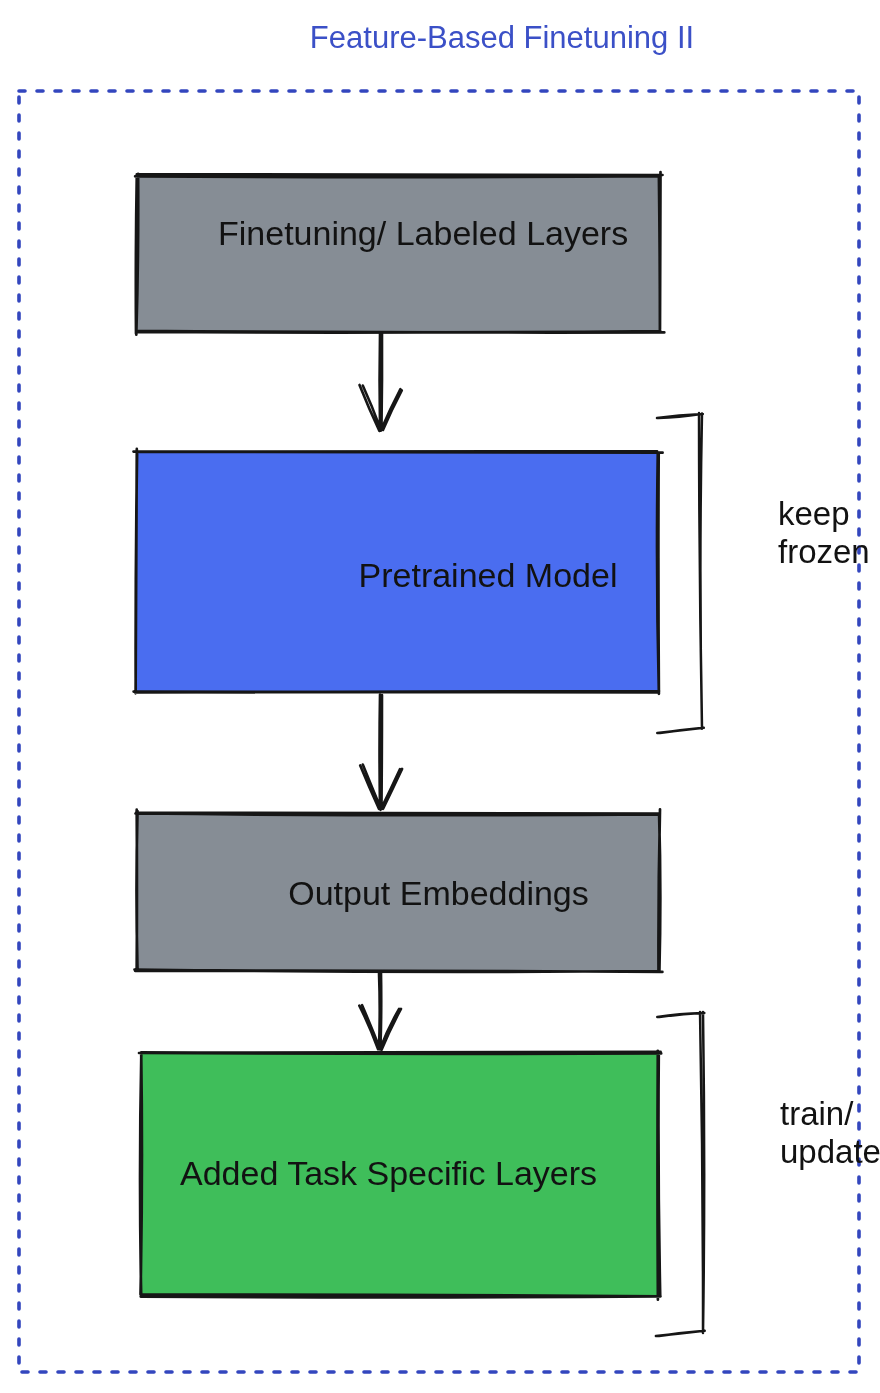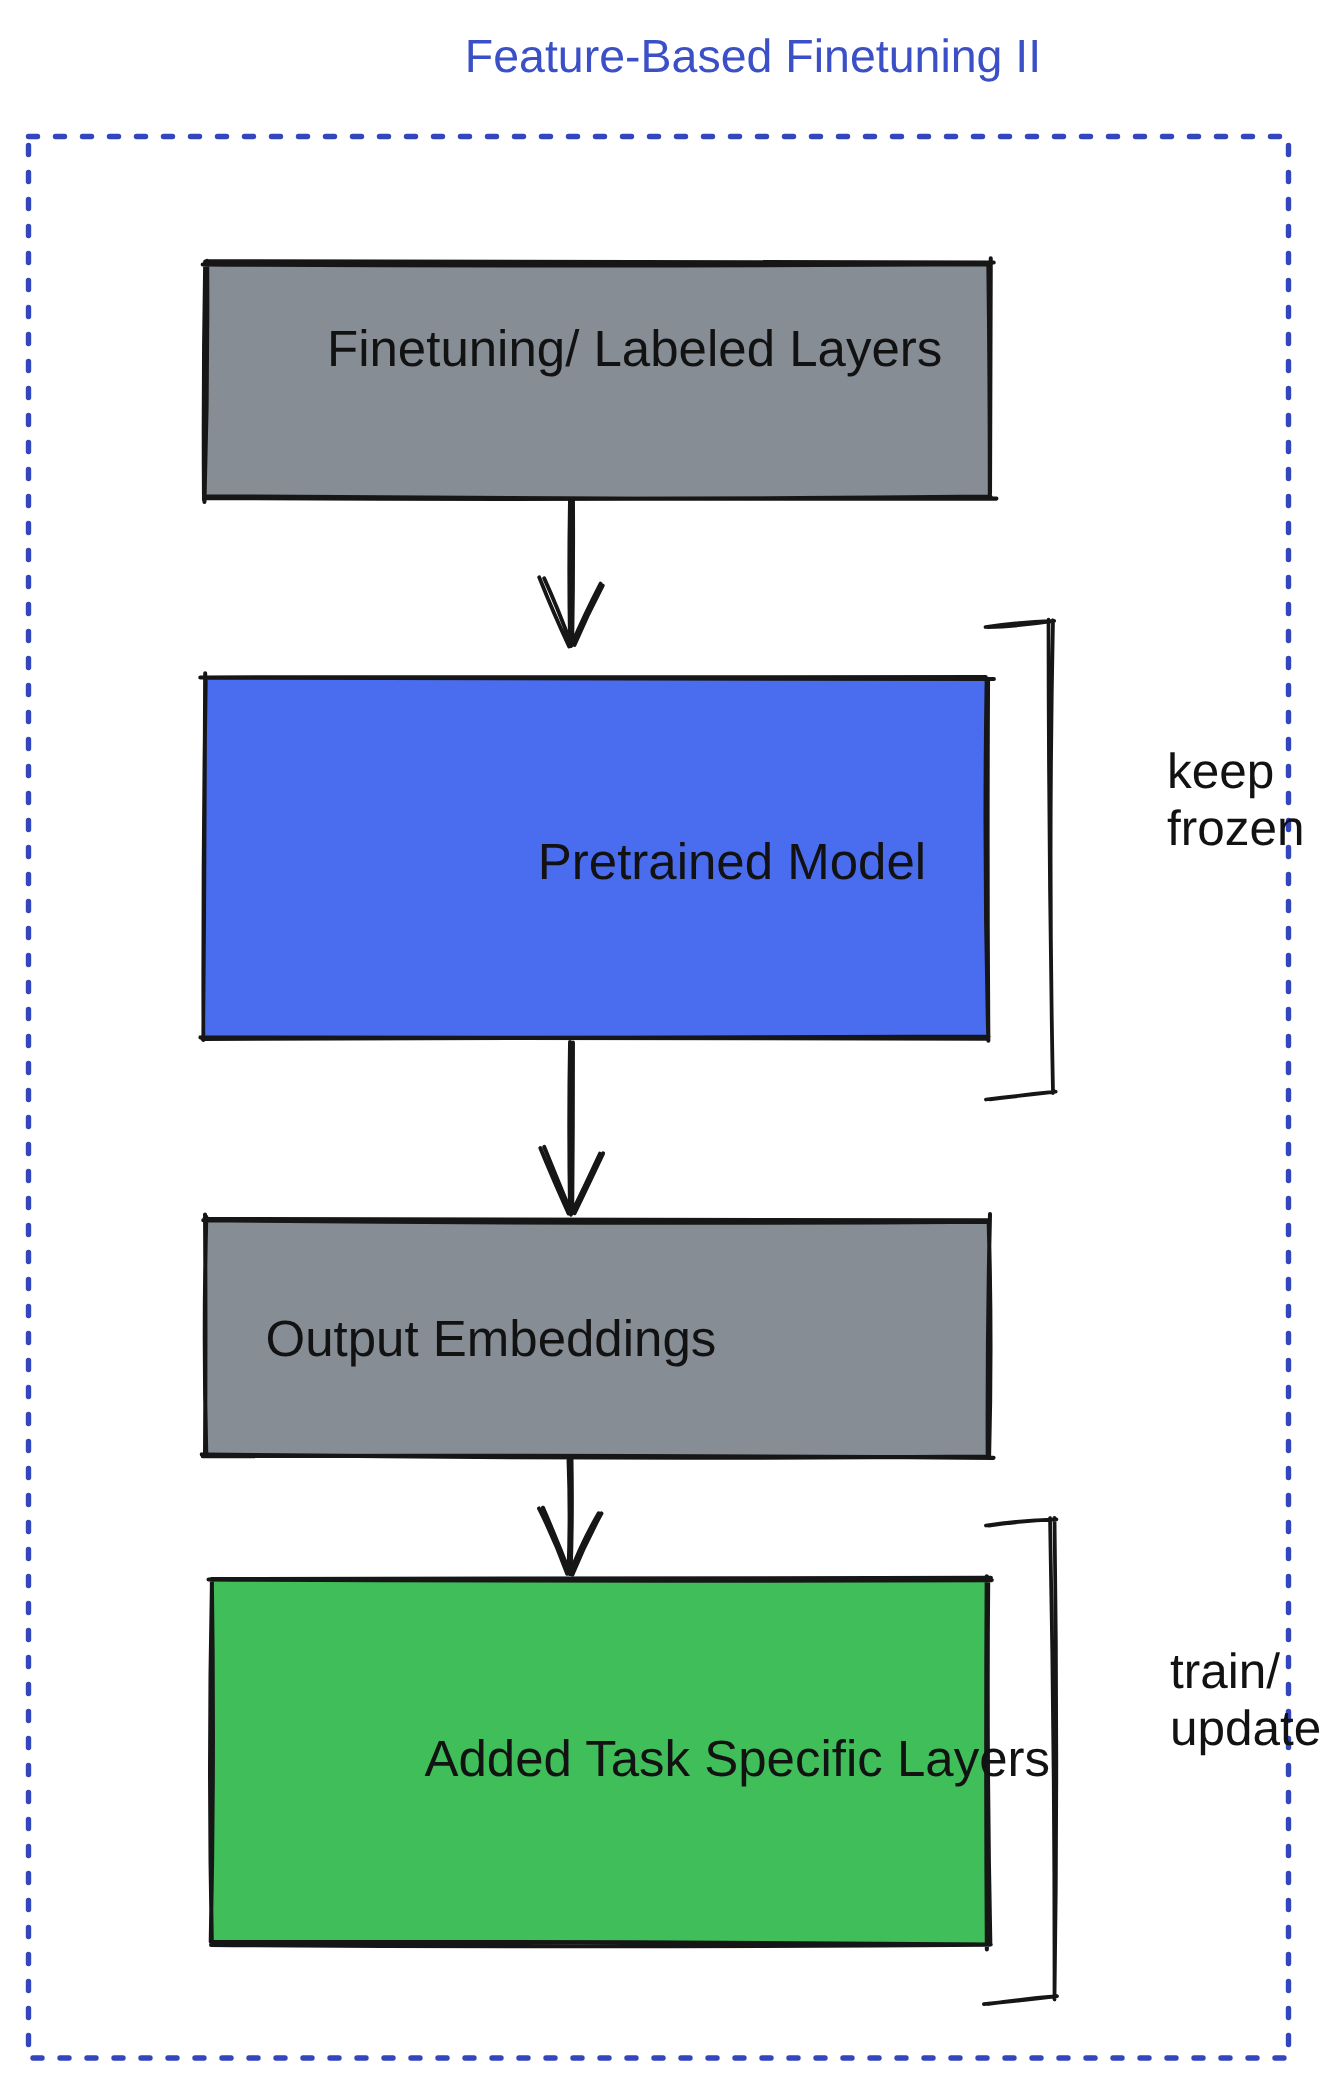--- a/index.html
+++ b/index.html
@@ -15,22 +15,22 @@
   .lbl{position:absolute;white-space:nowrap;margin-left:40px;}
   .t-title{
     left:0;top:19px;width:880px;
     padding-left:44px;box-sizing:border-box;
     text-align:center;
     font-size:31px;line-height:38px;
   }
   .t-box{font-size:34px;line-height:38px;}
   .t-box0{left:178px;top:214px;}
   .t-box1{left:137px;top:556px;width:622px;text-align:center;}
-  .t-box2{left:137px;top:874px;width:523px;}
-  .t-box3{left:140px;top:1154px;width:520px;text-align:right;}
+  .t-box2{left:137px;top:874px;width:523px;text-align:center;}
+  .t-box3{left:140px;top:1154px;width:520px;text-align:left;}
   .t-annot{
     font-size:33px;line-height:38px;
     white-space:normal;width:145px;
   }
   .t-annot1{left:738px;top:495px;}
   .t-annot2{left:740px;top:1095px;}
 </style>
 </head>
 <body>
 

